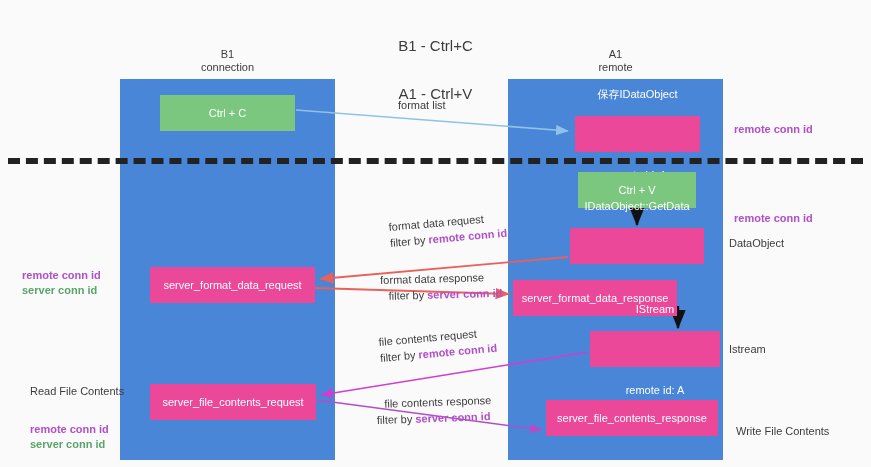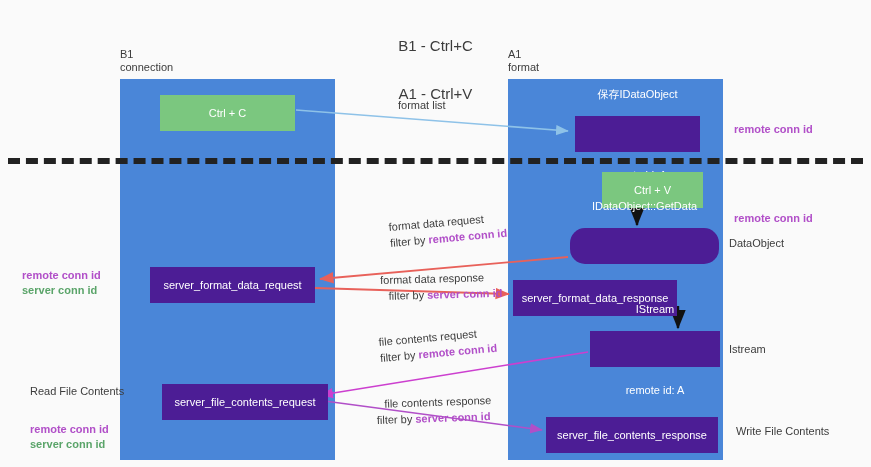--- a/index.html
+++ b/index.html
@@ -15,20 +15,21 @@
   
   .lane{
     position:absolute;
     background:#4a86d8;
   }
   #lane-b1{left:120px;top:79px;width:215px;height:381px;}
   #lane-a1{left:508px;top:79px;width:215px;height:381px;}
 
   .lane-header{
     position:absolute;
+    text-align:center;
     font-size:11px;
     color:#3c3c3c;
     line-height:13px;
     width:215px;
   }
   #hdr-b1{left:120px;top:48px;}
   #hdr-a1{left:508px;top:48px;}
   .lane-header .ln1{display:block;}
   .lane-header .ln2{display:block;}
 
@@ -45,32 +46,32 @@
     box-sizing:border-box;
     display:flex;flex-direction:column;
     align-items:center;justify-content:center;
     color:#ffffff;
     font-size:11px;
     line-height:14px;
     text-align:center;
     padding:18px 4px;
   }
   .green{background:#7bc77f;}
-  .orange{background:#4c1d95;gap:25px;}
+  .orange{background:#ec4899;gap:25px;}
   .node .l2{display:block;margin-top:42px;}
 
   #n-ctrlc   {left:160px;top:95px;width:135px;height:28px;}
   #n-save    {left:575px;top:116px;width:125px;height:30px;}
-  #n-ctrlv   {left:602px;top:172px;width:101px;height:26px;}
-  #n-getdata {left:570px;top:228px;width:149px;height:32px;border-radius:15px;}
+  #n-ctrlv   {left:578px;top:172px;width:118px;height:26px;}
+  #n-getdata {left:570px;top:228px;width:134px;height:32px;}
   #n-sfdreq  {left:150px;top:267px;width:165px;height:26px;}
   #n-sfdresp {left:513px;top:280px;width:164px;height:26px;}
   #n-istream {left:590px;top:331px;width:130px;height:30px;}
-  #n-sfcreq  {left:150px;top:384px;width:166px;height:28px;margin-left:12px;}
-  #n-sfcresp {left:546px;top:417px;width:172px;height:26px;text-align:right;}
+  #n-sfcreq  {left:150px;top:384px;width:166px;height:28px;}
+  #n-sfcresp {left:546px;top:400px;width:172px;height:26px;text-align:right;}
 
   
   #divider{
     position:absolute;left:8px;top:158px;width:855px;height:0;
     border-top:6px dashed #222222;
   }
 
   
   .elabel{
     position:absolute;
@@ -119,21 +120,21 @@
     <span>B1 - Ctrl+C</span>
     <span>A1 - Ctrl+V</span>
   </div>
 
   <div id="hdr-b1" class="lane-header">
     <span class="ln1">B1</span>
     <span class="ln2">connection</span>
   </div>
   <div id="hdr-a1" class="lane-header">
     <span class="ln1">A1</span>
-    <span class="ln2">format</span>
+    <span class="ln2">remote</span>
   </div>
 
   <div id="lane-b1" class="lane"></div>
   <div id="lane-a1" class="lane"></div>
 
   <svg id="edges" viewBox="0 0 871 467">
     <defs>
       <marker id="ah-blue" markerWidth="9" markerHeight="9" refX="7.5" refY="3.2" orient="auto">
         <path d="M0,0 L8,3.2 L0,6.4 z" fill="#8ec2e8"></path>
       </marker>

